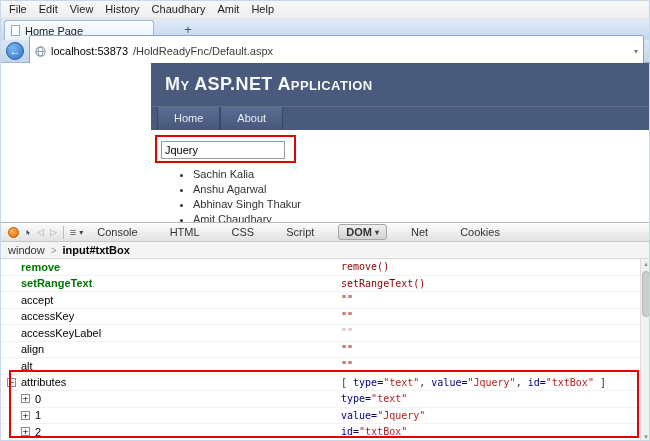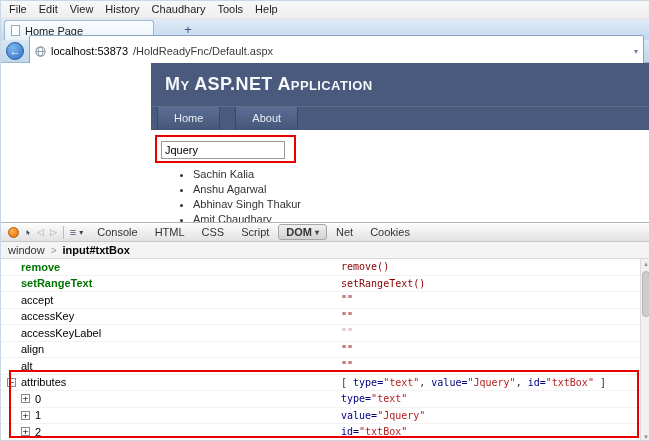--- a/index.html
+++ b/index.html
@@ -32,39 +32,39 @@
   .url-path{color:#3c3c3c;white-space:nowrap;overflow:hidden;}
   .url-drop{margin-left:auto;color:#6b7f96;font-size:8px;}
 
   
   .page{position:absolute;top:62px;left:0;width:650px;height:159px;background:#fff;overflow:hidden;}
   .content-col{margin-left:150px;height:100%;}
   .site-header{height:43px;background:var(--header);}
   .site-title{padding:11px 0 0 14px;color:#f5f7fa;font-size:18px;font-weight:bold;
     font-variant:small-caps;letter-spacing:.4px;}
   .site-nav{height:24px;background:var(--header);border-top:1px solid rgba(255,255,255,.12);
-    display:flex;align-items:stretch;padding-left:6px;gap:15px;}
+    display:flex;align-items:stretch;padding-left:6px;gap:0;}
   .nav-btn{display:inline-block;line-height:23px;padding:0 16px;font-size:11px;color:#e9edf4;
     background:linear-gradient(#5a6d93,#46577a);border:1px solid #394a68;border-top:none;border-bottom:none;}
   .page-body{padding:10px 0 0 10px;}
   .txtbox{width:124px;height:18px;border:1px solid #9a9a9a;font-size:11px;padding:1px 3px;
     font-family:"Liberation Sans",sans-serif;}
   .names{margin:9px 8px 0 0;padding-left:32px;font-size:11px;color:#333;}
   .names li{margin-bottom:3px;}
 
   
   .firebug{position:absolute;top:221px;left:0;width:650px;height:220px;background:#fff;}
   .fb-toolbar{height:20px;background:linear-gradient(#fdfdfd,#e2e2e2);border-top:1px solid #aeb6bd;
     border-bottom:1px solid #c6c6c6;display:flex;align-items:center;padding:0 4px;font-size:11px;color:#333;}
   .bug-icon{width:11px;height:11px;border-radius:50%;flex:none;margin:0 3px;
     background:radial-gradient(circle at 35% 30%,#ffb347,#e06b10);border:1px solid #b35408;}
   .tool-icon{padding:0 3px;color:#44526b;font-size:11px;line-height:18px;}
   .tool-icon.dim{color:#9aa6b2;font-size:9px;}
   .tb-divider{width:1px;height:13px;background:#bdbdbd;margin:0 3px;}
-  .fb-tabbar{display:flex;align-items:flex-end;margin-left:6px;gap:1px;}
+  .fb-tabbar{display:flex;align-items:flex-end;margin-left:6px;gap:16px;}
   .fb-tab{padding:2px 8px;border-radius:3px;color:#333;display:flex;align-items:center;gap:3px;}
   .fb-tab.active{font-weight:bold;background:linear-gradient(#efefef,#d2d2d2);
     border:1px solid #a6a6a6;padding:1px 7px;}
   .fb-caret{font-size:8px;color:#444;}
 
   .fb-breadcrumb{height:17px;background:#f4f4f4;border-bottom:1px solid #d9d9d9;display:flex;
     align-items:center;gap:6px;padding-left:7px;font-size:11px;}
   .bc-root{color:#333;}
   .bc-sep{color:#999;font-size:10px;}
   .bc-cur{font-weight:bold;color:#000;}
@@ -100,21 +100,21 @@
 <body>
 
 <div class="screen">
 
   <div class="menubar">
       <span class="menu-item">File</span>
       <span class="menu-item">Edit</span>
       <span class="menu-item">View</span>
       <span class="menu-item">History</span>
       <span class="menu-item">Chaudhary</span>
-      <span class="menu-item">Tools</span>
+      <span class="menu-item">Amit</span>
       <span class="menu-item">Help</span>
     </div>
 
   <div class="tabstrip">
     <div class="tab">
       <span class="tab-favicon"></span>
       <span>Home Page</span>
     </div>
     <div class="newtab">+</div>
   </div>

